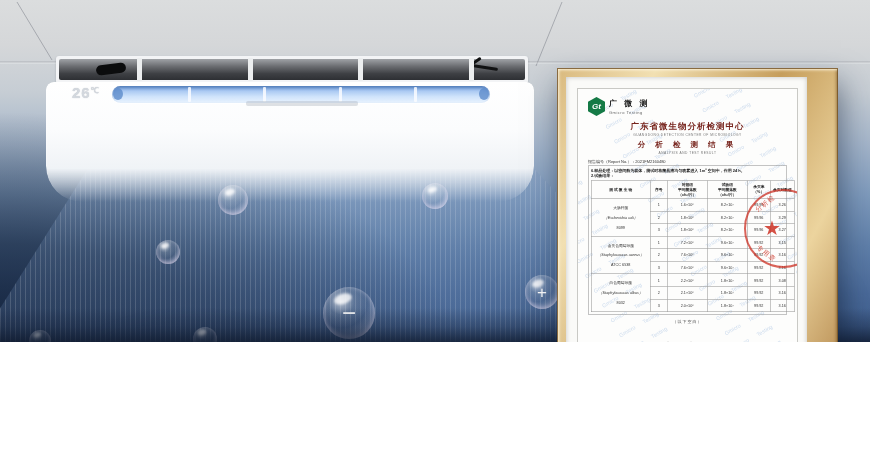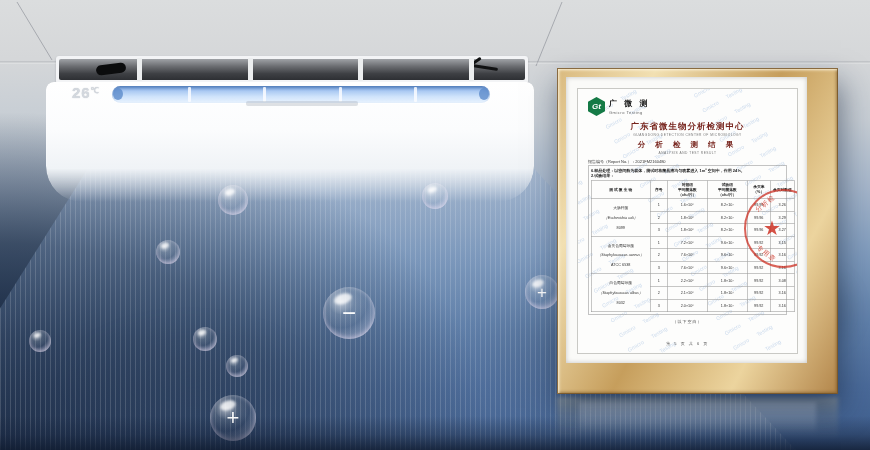--- a/index.html
+++ b/index.html
@@ -1,17 +1,17 @@
 <!DOCTYPE html>
 <html><head>
 <meta charset="utf-8">
 <style>
   html,body{margin:0;padding:0;}
   body{font-family:"Liberation Sans", sans-serif;}
-  .scene{position:relative;width:870px;height:450px;overflow:hidden;
+  .scene{position:relative;width:870px;height:342px;overflow:hidden;
     background:linear-gradient(180deg,#dbddde 0%,#d5d7d9 13%,#c6cdd4 27%,#a4b5ca 42%,#7e9abc 57%,#5f7fa9 72%,#4a6a99 86%,#3d5c8b 100%);}
   .dark-corner{position:absolute;left:0;top:90px;width:520px;height:360px;
     background:radial-gradient(ellipse at 0% 92%, rgba(9,20,40,.96) 0%, rgba(10,22,42,.6) 38%, rgba(10,22,42,0) 66%);}
   .lines{position:absolute;left:0;top:0;}
   .tree{position:absolute;filter:blur(9px);opacity:.5;border-radius:45%;}
   .tree.t1{left:60px;top:315px;width:260px;height:130px;background:radial-gradient(rgba(24,38,58,.55),rgba(24,38,58,0) 70%);}
   .tree.t2{left:468px;top:255px;width:210px;height:180px;background:radial-gradient(rgba(24,38,58,.5),rgba(24,38,58,0) 70%);}
   .tree.t3{left:772px;top:262px;width:90px;height:95px;background:radial-gradient(rgba(24,38,58,.55),rgba(24,38,58,0) 70%);}
   .flow{position:absolute;inset:0;
     clip-path:polygon(112px 130px,498px 130px,805px 460px,-95px 460px);

